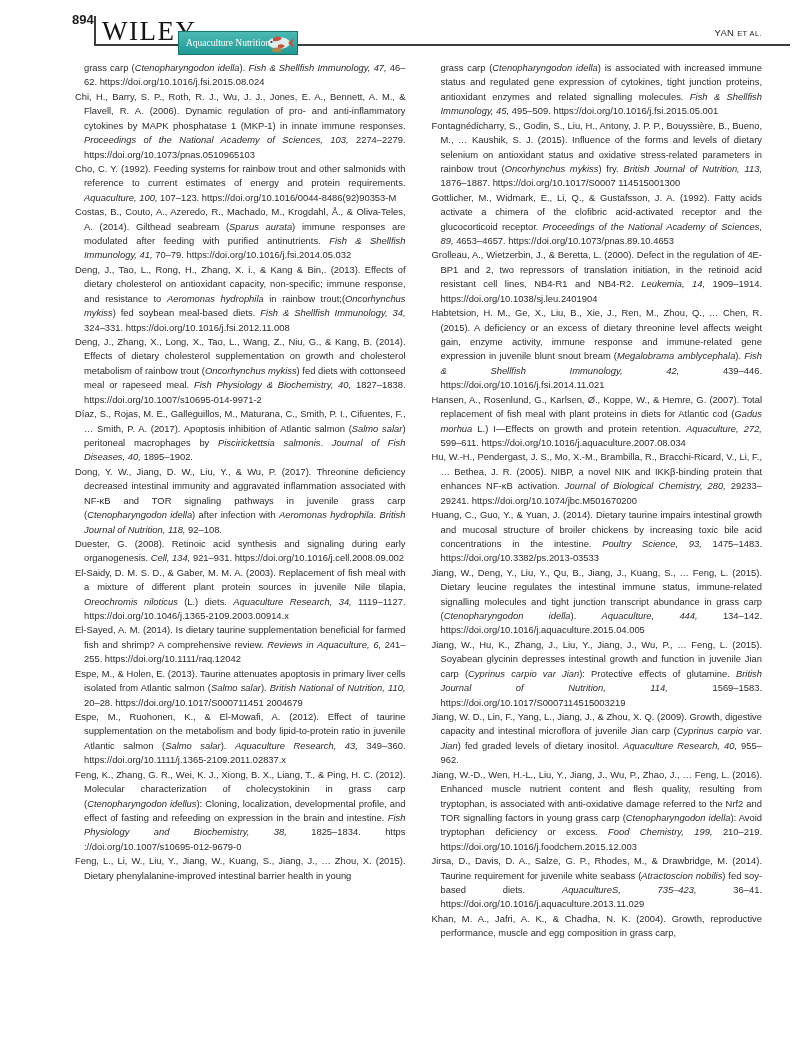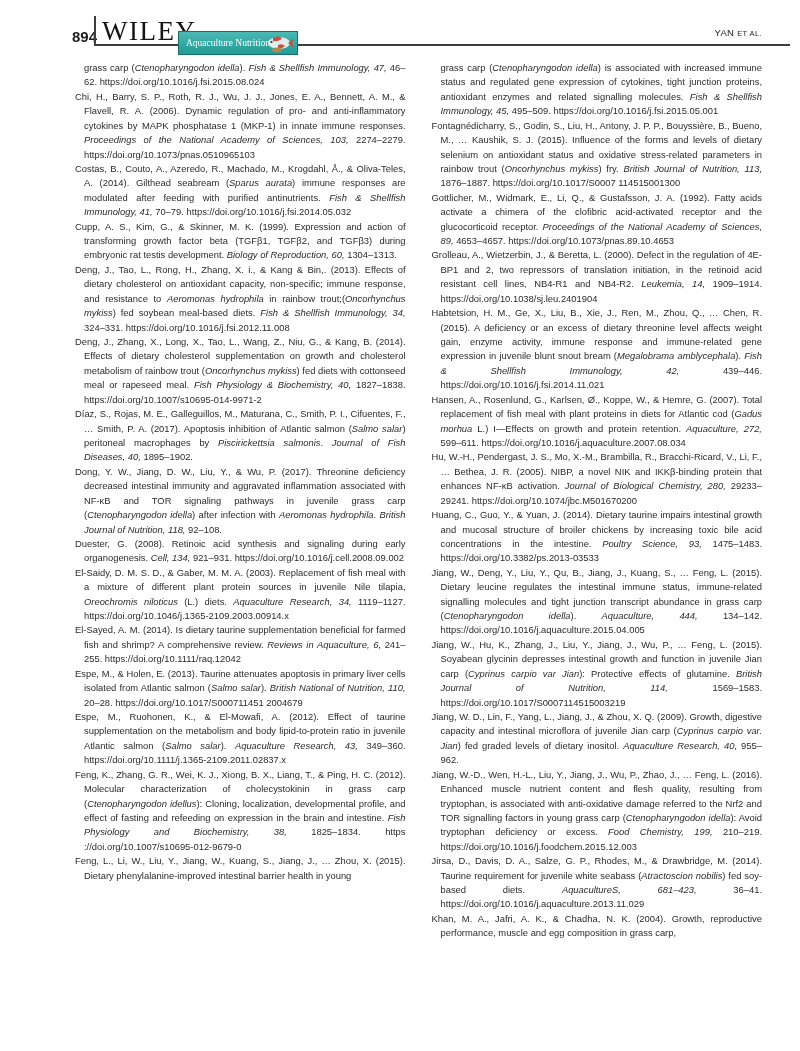--- a/index.html
+++ b/index.html
@@ -1,20 +1,20 @@
 <!DOCTYPE html>
 <html style="--banner-color: #219a95; --banner-light: #4cb9b3; --banner-border: #15726e;"><head>
 <meta charset="utf-8">
 <style>
   html,body{margin:0;padding:0;background:#ffffff;}
   .page{position:relative;width:800px;height:1051px;background:#fff;
         font-family:"Liberation Sans",sans-serif;color:#262626;overflow:hidden;}
 
   
-  .pagenum{position:absolute;left:72px;top:28px;font-size:15px;font-weight:bold;color:#1c1c1c;}
+  .pagenum{position:absolute;left:72px;top:12px;font-size:13px;font-weight:bold;color:#1c1c1c;}
   .corner-vrule{position:absolute;left:94px;top:16px;width:1.5px;height:29px;background:#3d3d3d;}
   .header-hrule{position:absolute;left:94px;top:44px;width:696px;height:1.6px;background:#3d3d3d;}
   .wiley{position:absolute;left:102px;top:18px;font-family:"Liberation Serif",serif;
          font-size:27px;letter-spacing:1.5px;color:#141414;line-height:27px;}
   .banner{position:absolute;left:178px;top:31px;width:120px;height:24px;
           background:linear-gradient(180deg,var(--banner-light,#4cb9b3),var(--banner-color,#219a95));
           border:1.5px solid var(--banner-border,#15726e);box-sizing:border-box;
           display:flex;align-items:center;padding-left:7px;}
   .banner .jtitle{font-family:"Liberation Serif",serif;font-size:9.5px;color:#ffffff;white-space:nowrap;}
   .banner svg{position:absolute;right:2px;top:1px;}
@@ -55,22 +55,22 @@
 
   <div class="running-head">
     <span>YAN</span>
     <span class="etal">ET AL.</span>
   </div>
 
   <div class="cols">
     <div class="col">
         <p class="ref cont">grass carp (<i>Ctenopharyngodon idella</i>). <i>Fish &amp; Shellfish Immunology, 47,</i> 46–62. https://doi.org/10.1016/j.fsi.2015.08.024</p>
         <p class="ref">Chi, H., Barry, S. P., Roth, R. J., Wu, J. J., Jones, E. A., Bennett, A. M., &amp; Flavell, R. A. (2006). Dynamic regulation of pro- and anti-inflammatory cytokines by MAPK phosphatase 1 (MKP-1) in innate immune responses. <i>Proceedings of the National Academy of Sciences, 103,</i> 2274–2279. https://doi.org/10.1073/pnas.0510965103</p>
+        <p class="ref">Cho, C. Y. (1992). Feeding systems for rainbow trout and other salmonids with reference to current estimates of energy and protein requirements. <i>Aquaculture, 100,</i> 107–123. https://doi.org/10.1016/0044-8486(92)90353-M</p>
         <p class="ref">Costas, B., Couto, A., Azeredo, R., Machado, M., Krogdahl, Å., &amp; Oliva-Teles, A. (2014). Gilthead seabream (<i>Sparus aurata</i>) immune responses are modulated after feeding with purified antinutrients. <i>Fish &amp; Shellfish Immunology, 41,</i> 70–79. https://doi.org/10.1016/j.fsi.2014.05.032</p>
-        <p class="ref">Cupp, A. S., Kim, G., &amp; Skinner, M. K. (1999). Expression and action of transforming growth factor beta (TGFβ1, TGFβ2, and TGFβ3) during embryonic rat testis development. <i>Biology of Reproduction, 60,</i> 1304–1313.</p>
         <p class="ref">Deng, J., Tao, L., Rong, H., Zhang, X. i., &amp; Kang &amp; Bin,. (2013). Effects of dietary cholesterol on antioxidant capacity, non-specific; immune response, and resistance to <i>Aeromonas hydrophila</i> in rainbow trout;(<i>Oncorhynchus mykiss</i>) fed soybean meal-based diets. <i>Fish &amp; Shellfish Immunology, 34,</i> 324–331. https://doi.org/10.1016/j.fsi.2012.11.008</p>
         <p class="ref">Deng, J., Zhang, X., Long, X., Tao, L., Wang, Z., Niu, G., &amp; Kang, B. (2014). Effects of dietary cholesterol supplementation on growth and cholesterol metabolism of rainbow trout (<i>Oncorhynchus mykiss</i>) fed diets with cottonseed meal or rapeseed meal. <i>Fish Physiology &amp; Biochemistry, 40,</i> 1827–1838. https://doi.org/10.1007/s10695-014-9971-2</p>
         <p class="ref">Díaz, S., Rojas, M. E., Galleguillos, M., Maturana, C., Smith, P. I., Cifuentes, F., … Smith, P. A. (2017). Apoptosis inhibition of Atlantic salmon (<i>Salmo salar</i>) peritoneal macrophages by <i>Piscirickettsia salmonis</i>. <i>Journal of Fish Diseases, 40,</i> 1895–1902.</p>
         <p class="ref">Dong, Y. W., Jiang, D. W., Liu, Y., &amp; Wu, P. (2017). Threonine deficiency decreased intestinal immunity and aggravated inflammation associated with NF-κB and TOR signaling pathways in juvenile grass carp (<i>Ctenopharyngodon idella</i>) after infection with <i>Aeromonas hydrophila</i>. <i>British Journal of Nutrition, 118,</i> 92–108.</p>
         <p class="ref">Duester, G. (2008). Retinoic acid synthesis and signaling during early organogenesis. <i>Cell, 134,</i> 921–931. https://doi.org/10.1016/j.cell.2008.09.002</p>
         <p class="ref">El-Saidy, D. M. S. D., &amp; Gaber, M. M. A. (2003). Replacement of fish meal with a mixture of different plant protein sources in juvenile Nile tilapia, <i>Oreochromis niloticus</i> (L.) diets. <i>Aquaculture Research, 34,</i> 1119–1127. https://doi.org/10.1046/j.1365-2109.2003.00914.x</p>
         <p class="ref">El-Sayed, A. M. (2014). Is dietary taurine supplementation beneficial for farmed fish and shrimp? A comprehensive review. <i>Reviews in Aquaculture, 6,</i> 241–255. https://doi.org/10.1111/raq.12042</p>
         <p class="ref">Espe, M., &amp; Holen, E. (2013). Taurine attenuates apoptosis in primary liver cells isolated from Atlantic salmon (<i>Salmo salar</i>). <i>British National of Nutrition, 110,</i> 20–28. https://doi.org/10.1017/S000711451 2004679</p>
         <p class="ref">Espe, M., Ruohonen, K., &amp; El-Mowafi, A. (2012). Effect of taurine supplementation on the metabolism and body lipid-to-protein ratio in juvenile Atlantic salmon (<i>Salmo salar</i>). <i>Aquaculture Research, 43,</i> 349–360. https://doi.org/10.1111/j.1365-2109.2011.02837.x</p>
         <p class="ref">Feng, K., Zhang, G. R., Wei, K. J., Xiong, B. X., Liang, T., &amp; Ping, H. C. (2012). Molecular characterization of cholecystokinin in grass carp (<i>Ctenopharyngodon idellus</i>): Cloning, localization, developmental profile, and effect of fasting and refeeding on expression in the brain and intestine. <i>Fish Physiology and Biochemistry, 38,</i> 1825–1834. https ://doi.org/10.1007/s10695-012-9679-0</p>
@@ -82,18 +82,18 @@
         <p class="ref">Gottlicher, M., Widmark, E., Li, Q., &amp; Gustafsson, J. A. (1992). Fatty acids activate a chimera of the clofibric acid-activated receptor and the glucocorticoid receptor. <i>Proceedings of the National Academy of Sciences, 89,</i> 4653–4657. https://doi.org/10.1073/pnas.89.10.4653</p>
         <p class="ref">Grolleau, A., Wietzerbin, J., &amp; Beretta, L. (2000). Defect in the regulation of 4E-BP1 and 2, two repressors of translation initiation, in the retinoid acid resistant cell lines, NB4-R1 and NB4-R2. <i>Leukemia, 14,</i> 1909–1914. https://doi.org/10.1038/sj.leu.2401904</p>
         <p class="ref">Habtetsion, H. M., Ge, X., Liu, B., Xie, J., Ren, M., Zhou, Q., … Chen, R. (2015). A deficiency or an excess of dietary threonine level affects weight gain, enzyme activity, immune response and immune-related gene expression in juvenile blunt snout bream (<i>Megalobrama amblycephala</i>). <i>Fish &amp; Shellfish Immunology, 42,</i> 439–446. https://doi.org/10.1016/j.fsi.2014.11.021</p>
         <p class="ref">Hansen, A., Rosenlund, G., Karlsen, Ø., Koppe, W., &amp; Hemre, G. (2007). Total replacement of fish meal with plant proteins in diets for Atlantic cod (<i>Gadus morhua</i> L.) I—Effects on growth and protein retention. <i>Aquaculture, 272,</i> 599–611. https://doi.org/10.1016/j.aquaculture.2007.08.034</p>
         <p class="ref">Hu, W.-H., Pendergast, J. S., Mo, X.-M., Brambilla, R., Bracchi-Ricard, V., Li, F., … Bethea, J. R. (2005). NIBP, a novel NIK and IKKβ-binding protein that enhances NF-κB activation. <i>Journal of Biological Chemistry, 280,</i> 29233–29241. https://doi.org/10.1074/jbc.M501670200</p>
         <p class="ref">Huang, C., Guo, Y., &amp; Yuan, J. (2014). Dietary taurine impairs intestinal growth and mucosal structure of broiler chickens by increasing toxic bile acid concentrations in the intestine. <i>Poultry Science, 93,</i> 1475–1483. https://doi.org/10.3382/ps.2013-03533</p>
         <p class="ref">Jiang, W., Deng, Y., Liu, Y., Qu, B., Jiang, J., Kuang, S., … Feng, L. (2015). Dietary leucine regulates the intestinal immune status, immune-related signalling molecules and tight junction transcript abundance in grass carp (<i>Ctenopharyngodon idella</i>). <i>Aquaculture, 444,</i> 134–142. https://doi.org/10.1016/j.aquaculture.2015.04.005</p>
         <p class="ref">Jiang, W., Hu, K., Zhang, J., Liu, Y., Jiang, J., Wu, P., … Feng, L. (2015). Soyabean glycinin depresses intestinal growth and function in juvenile Jian carp (<i>Cyprinus carpio var Jian</i>): Protective effects of glutamine. <i>British Journal of Nutrition, 114,</i> 1569–1583. https://doi.org/10.1017/S0007114515003219</p>
         <p class="ref">Jiang, W. D., Lin, F., Yang, L., Jiang, J., &amp; Zhou, X. Q. (2009). Growth, digestive capacity and intestinal microflora of juvenile Jian carp (<i>Cyprinus carpio var. Jian</i>) fed graded levels of dietary inositol. <i>Aquaculture Research, 40,</i> 955–962.</p>
         <p class="ref">Jiang, W.-D., Wen, H.-L., Liu, Y., Jiang, J., Wu, P., Zhao, J., … Feng, L. (2016). Enhanced muscle nutrient content and flesh quality, resulting from tryptophan, is associated with anti-oxidative damage referred to the Nrf2 and TOR signalling factors in young grass carp (<i>Ctenopharyngodon idella</i>): Avoid tryptophan deficiency or excess. <i>Food Chemistry, 199,</i> 210–219. https://doi.org/10.1016/j.foodchem.2015.12.003</p>
-        <p class="ref">Jirsa, D., Davis, D. A., Salze, G. P., Rhodes, M., &amp; Drawbridge, M. (2014). Taurine requirement for juvenile white seabass (<i>Atractoscion nobilis</i>) fed soy-based diets. <i>AquacultureS, 681–423,</i> 36–41. https://doi.org/10.1016/j.aquaculture.2013.11.029</p>
+        <p class="ref">Jirsa, D., Davis, D. A., Salze, G. P., Rhodes, M., &amp; Drawbridge, M. (2014). Taurine requirement for juvenile white seabass (<i>Atractoscion nobilis</i>) fed soy-based diets. <i>AquacultureS, 735–423,</i> 36–41. https://doi.org/10.1016/j.aquaculture.2013.11.029</p>
         <p class="ref">Khan, M. A., Jafri, A. K., &amp; Chadha, N. K. (2004). Growth, reproductive performance, muscle and egg composition in grass carp,</p>
       </div>
   </div>
 
 </div>
 
 </body></html>

